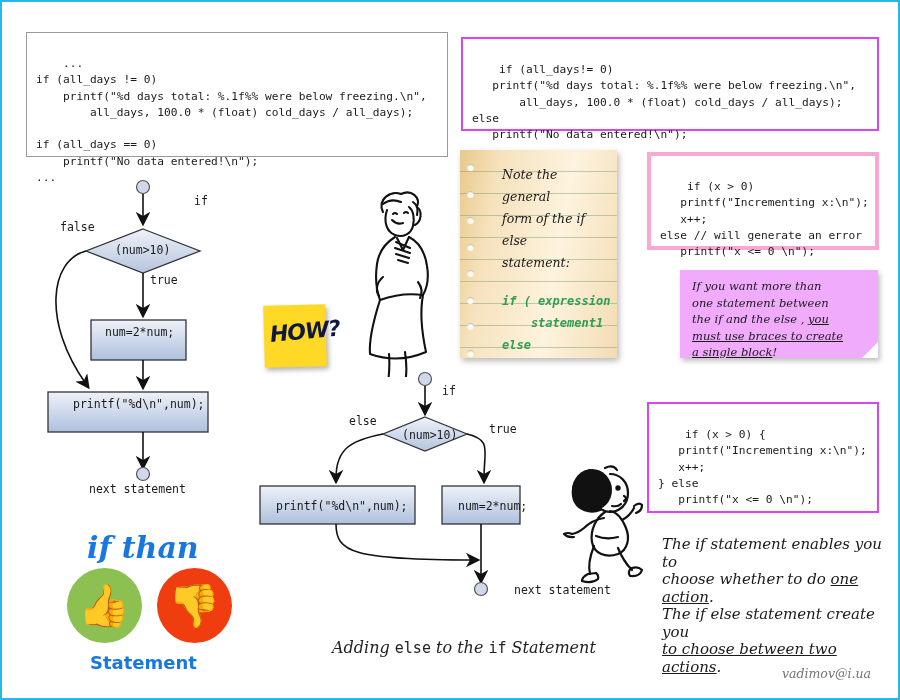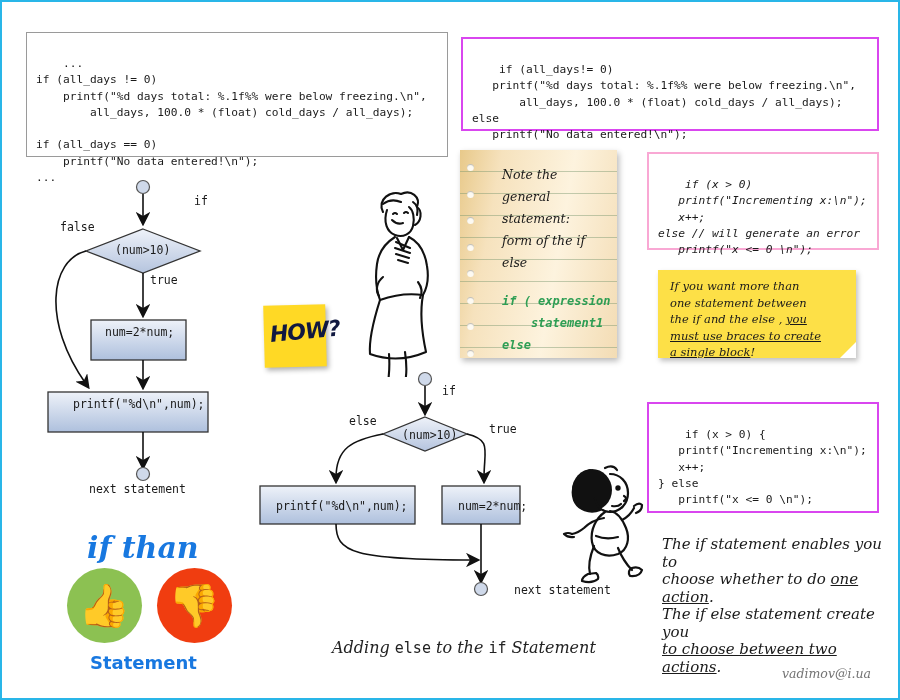--- a/index.html
+++ b/index.html
@@ -8,40 +8,40 @@
         border:2px solid #29b6e8;background:#ffffff;overflow:hidden;}
 
   .abs{position:absolute;}
 
   
   .codebox{position:absolute;box-sizing:border-box;background:#ffffff;
            font-family:"DejaVu Sans Mono","Liberation Mono",monospace;
            color:#1a1a1a;white-space:pre;line-height:1.45;}
   .cb-gray{border:1px solid #9a9a9a;}
   .cb-green{border:2px solid #d946ef;}
-  .cb-red{border:2px solid #f9a8d4;font-style:italic;}
+  .cb-red{border:4px solid #f9a8d4;}
 
   
   #notepad{position:absolute;left:458px;top:148px;width:141px;height:208px;
            background:linear-gradient(100deg,#e8c98a 0%,#f6e2bd 22%,#fdf3de 60%,#f3dcb4 100%);
            box-shadow:2px 3px 6px rgba(0,0,0,.28);overflow:hidden;padding-left:16px;}
   #notepad .lines{position:absolute;left:0;top:0;right:0;bottom:0;
            background:repeating-linear-gradient(to bottom,transparent 0 21px,rgba(120,150,110,.45) 21px 22px);}
   #notepad .holes{position:absolute;left:5px;top:14px;width:14px;height:190px;}
   #notepad .holes i{display:block;width:7px;height:7px;border-radius:50%;
            background:#fdfaf2;box-shadow:inset 0 1px 1px rgba(0,0,0,.25);margin:0 0 19.5px 2px;}
   #notepad .np-text{position:relative;padding:14px 8px 0 26px;
            font-family:"DejaVu Serif",serif;font-style:italic;font-size:12.5px;
            line-height:22px;color:#1a1a1a;}
   #notepad .np-code{font-family:"DejaVu Sans Mono",monospace;font-style:italic;
            font-weight:bold;color:#2e9e54;white-space:pre;font-size:12px;line-height:22px;}
 
   
-  #tip-note{position:absolute;left:656px;top:268px;width:198px;height:88px;
-           background:#fde047;box-shadow:2px 3px 5px rgba(0,0,0,.25);
+  #tip-note{position:absolute;left:678px;top:268px;width:198px;height:88px;
+           background:#f0abfc;box-shadow:2px 3px 5px rgba(0,0,0,.25);
            font-family:"DejaVu Serif",serif;font-style:italic;font-size:11.5px;
            line-height:16.5px;color:#1a1a1a;padding:8px 12px 0 12px;box-sizing:border-box;}
   #tip-note .curl{position:absolute;right:0;bottom:0;width:0;height:0;
            border-left:16px solid transparent;border-bottom:16px solid #ffffff;}
 
   
   #how-note{position:absolute;left:262px;top:303px;width:62px;height:62px;
            background:#ffd925;box-shadow:2px 3px 5px rgba(0,0,0,.3);
            transform:rotate(-1.5deg);}
   #how-note span{position:absolute;left:6px;top:14px;font-family:"DejaVu Sans",sans-serif;
@@ -121,22 +121,22 @@
         <i></i>
         <i></i>
         <i></i>
         <i></i>
         <i></i>
         <i></i>
         <i></i>
     </div>
     <div class="np-text">
       <div>Note the general</div>
+      <div>form of the if else</div>
       <div>statement:</div>
-      <div>form of the if else</div>
       <div class="np-code" style="margin-top:16px;">if ( expression )
     statement1
 else
     statement2</div>
     </div>
   </div>
 
   <div id="tip-note">
     <div>If you want more than</div>
     <div>one statement between</div>

